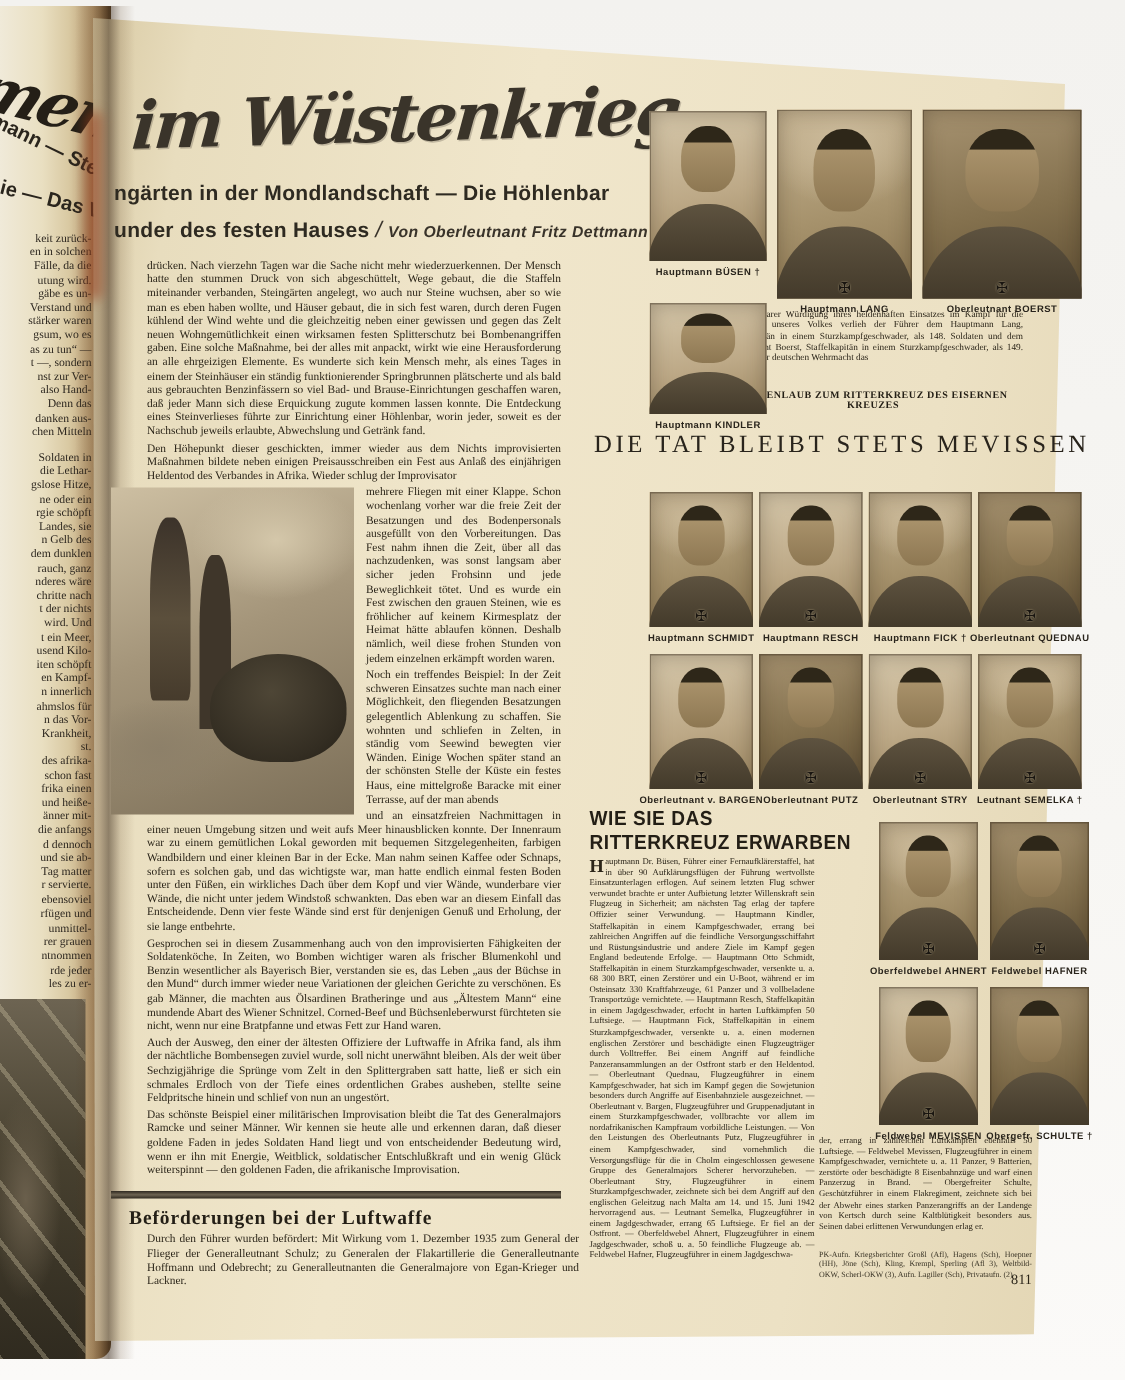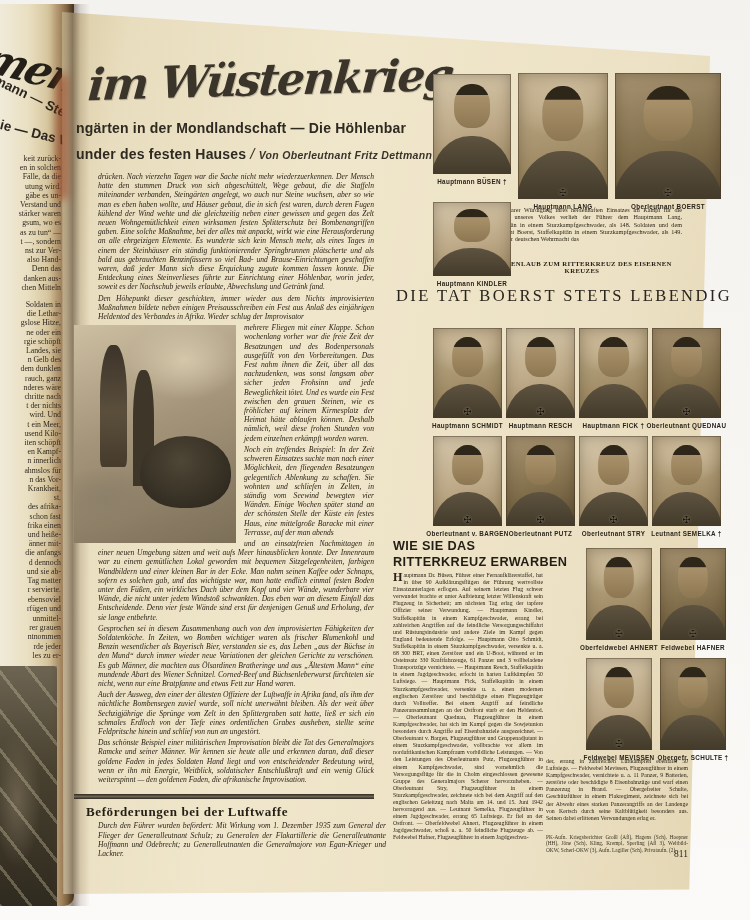--- a/index.html
+++ b/index.html
@@ -49,21 +49,21 @@
   .subtitle{position:absolute;left:76px;font-family:"Liberation Sans",sans-serif;
     font-weight:bold;font-size:14px;color:#2e2a21;white-space:nowrap;letter-spacing:.2px;}
   .subtitle.s1{top:120px;}
   .subtitle.s2{top:145px;}
   .byline{font-style:italic;font-size:10.5px;letter-spacing:.3px;color:#39332a;}
   .slash{font-style:italic;font-weight:normal;font-size:15px;padding:0 4px;color:#39332a;}
 
   
   .article{position:absolute;left:98px;top:172px;width:276px;font-size:7.6px;line-height:9.2px;
     text-align:justify;color:#2b2519;}
-  .article p{margin:0 0 2px 0;font-style:italic;}
+  .article p{margin:0 0 2px 0;}
   .still-fig{float:left;width:162px;margin:2px 8px 2px -24px;text-align:left;}
   .still-photo{width:162px;height:218px;position:relative;overflow:hidden;
     background:
       radial-gradient(ellipse 50% 26% at 68% 16%,#d4c7aa 0%,rgba(0,0,0,0) 70%),
       radial-gradient(ellipse 45% 22% at 20% 80%,#8d8069 0%,rgba(0,0,0,0) 70%),
       linear-gradient(160deg,#cdbfa2 0%,#a4957a 45%,#7c6f58 100%);}
   .still-photo::before{content:"";position:absolute;left:16%;top:9%;width:17%;height:56%;
     border-radius:42% 42% 8% 8%;
     background:linear-gradient(180deg,#3c332a 0%,#5b4f3c 55%,#463b2c 100%);
     box-shadow:30px 22px 0 -3px #3f362a;}
@@ -231,21 +231,21 @@
       <figcaption>Oberleutnant BOERST</figcaption>
     </figure>
 
     <figure class="fig" style="left:393px;top:186px;width:78px;">
       <div class="photo light" style="height:74px;"></div>
       <figcaption>Hauptmann KINDLER</figcaption>
     </figure>
     <div class="citation">In dankbarer Würdigung ihres heldenhaften Einsatzes im Kampf für die Zukunft unseres Volkes verlieh der Führer dem Hauptmann Lang, Staffelkapitän in einem Sturzkampfgeschwader, als 148. Soldaten und dem Oberleutnant Boerst, Staffelkapitän in einem Sturzkampfgeschwader, als 149. Soldaten der deutschen Wehrmacht das</div>
     <div class="citation-bold">EICHENLAUB ZUM RITTERKREUZ DES EISERNEN KREUZES</div>
 
-    <div class="tat-head">DIE TAT BOERST STETS LEBENDIG</div>
+    <div class="tat-head">DIE TAT BLEIBT STETS MEVISSEN</div>
 
     <figure class="fig" style="left:393px;top:312px;width:69px;">
       <div class="photo" style="height:90px;">
           <span class="cross">✠</span>
         </div>
       <figcaption>Hauptmann SCHMIDT</figcaption>
     </figure>
     <figure class="fig" style="left:466px;top:312px;width:69px;">
       <div class="photo light" style="height:90px;">
           <span class="cross">✠</span>

